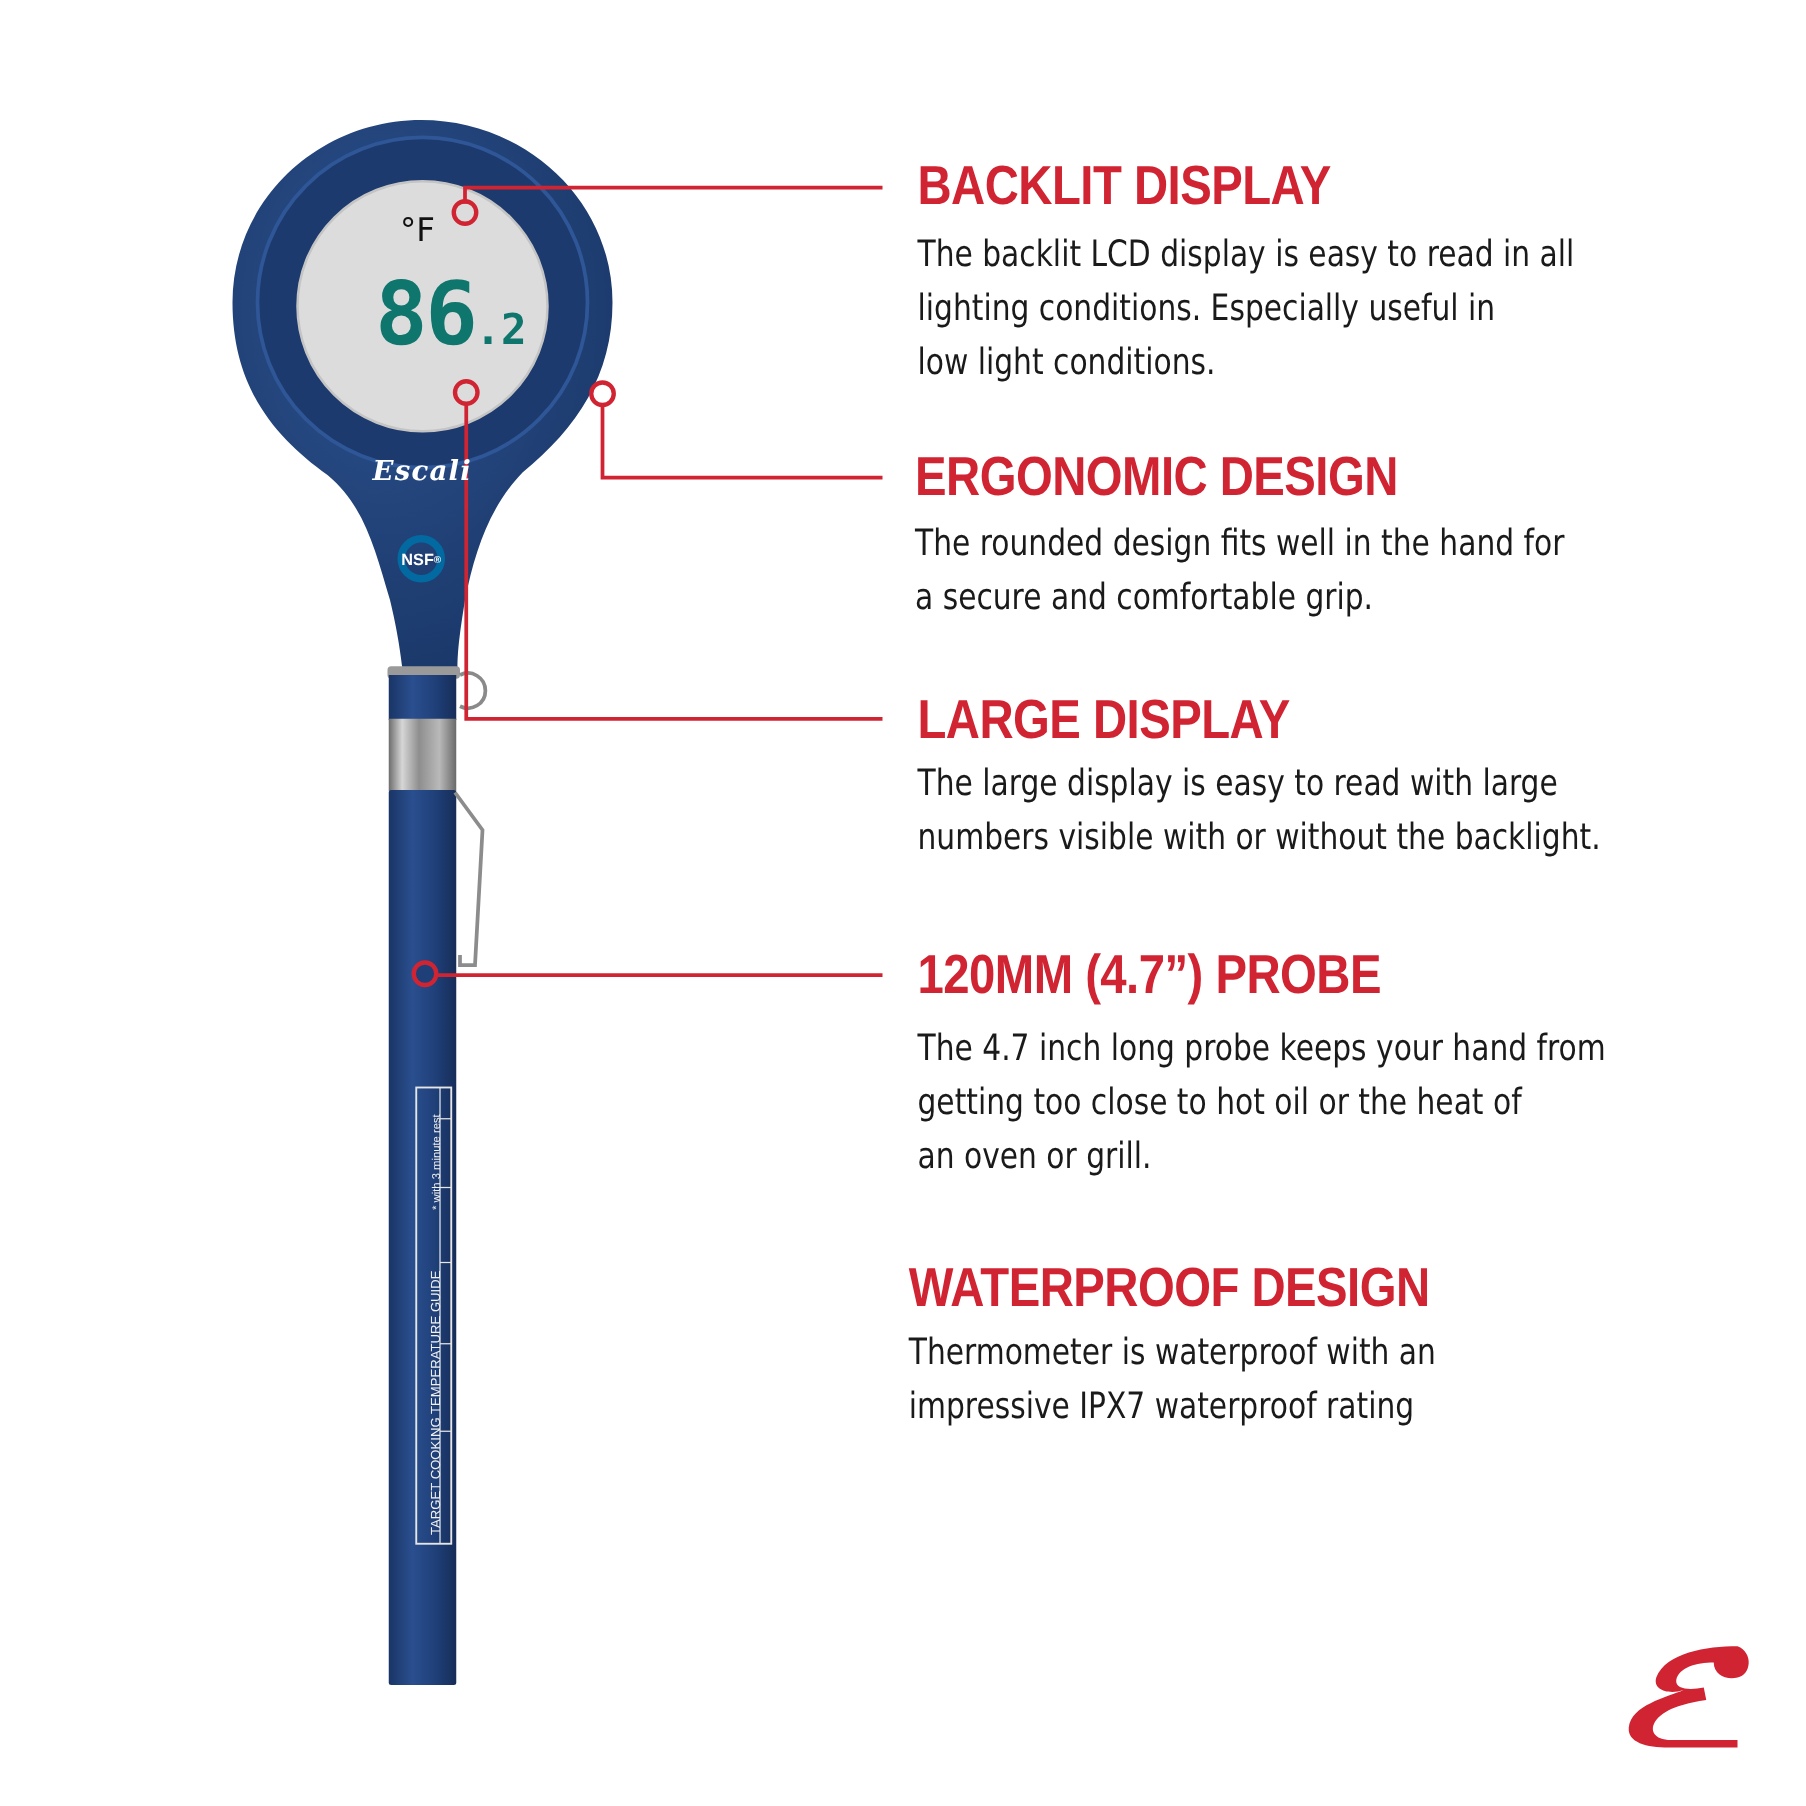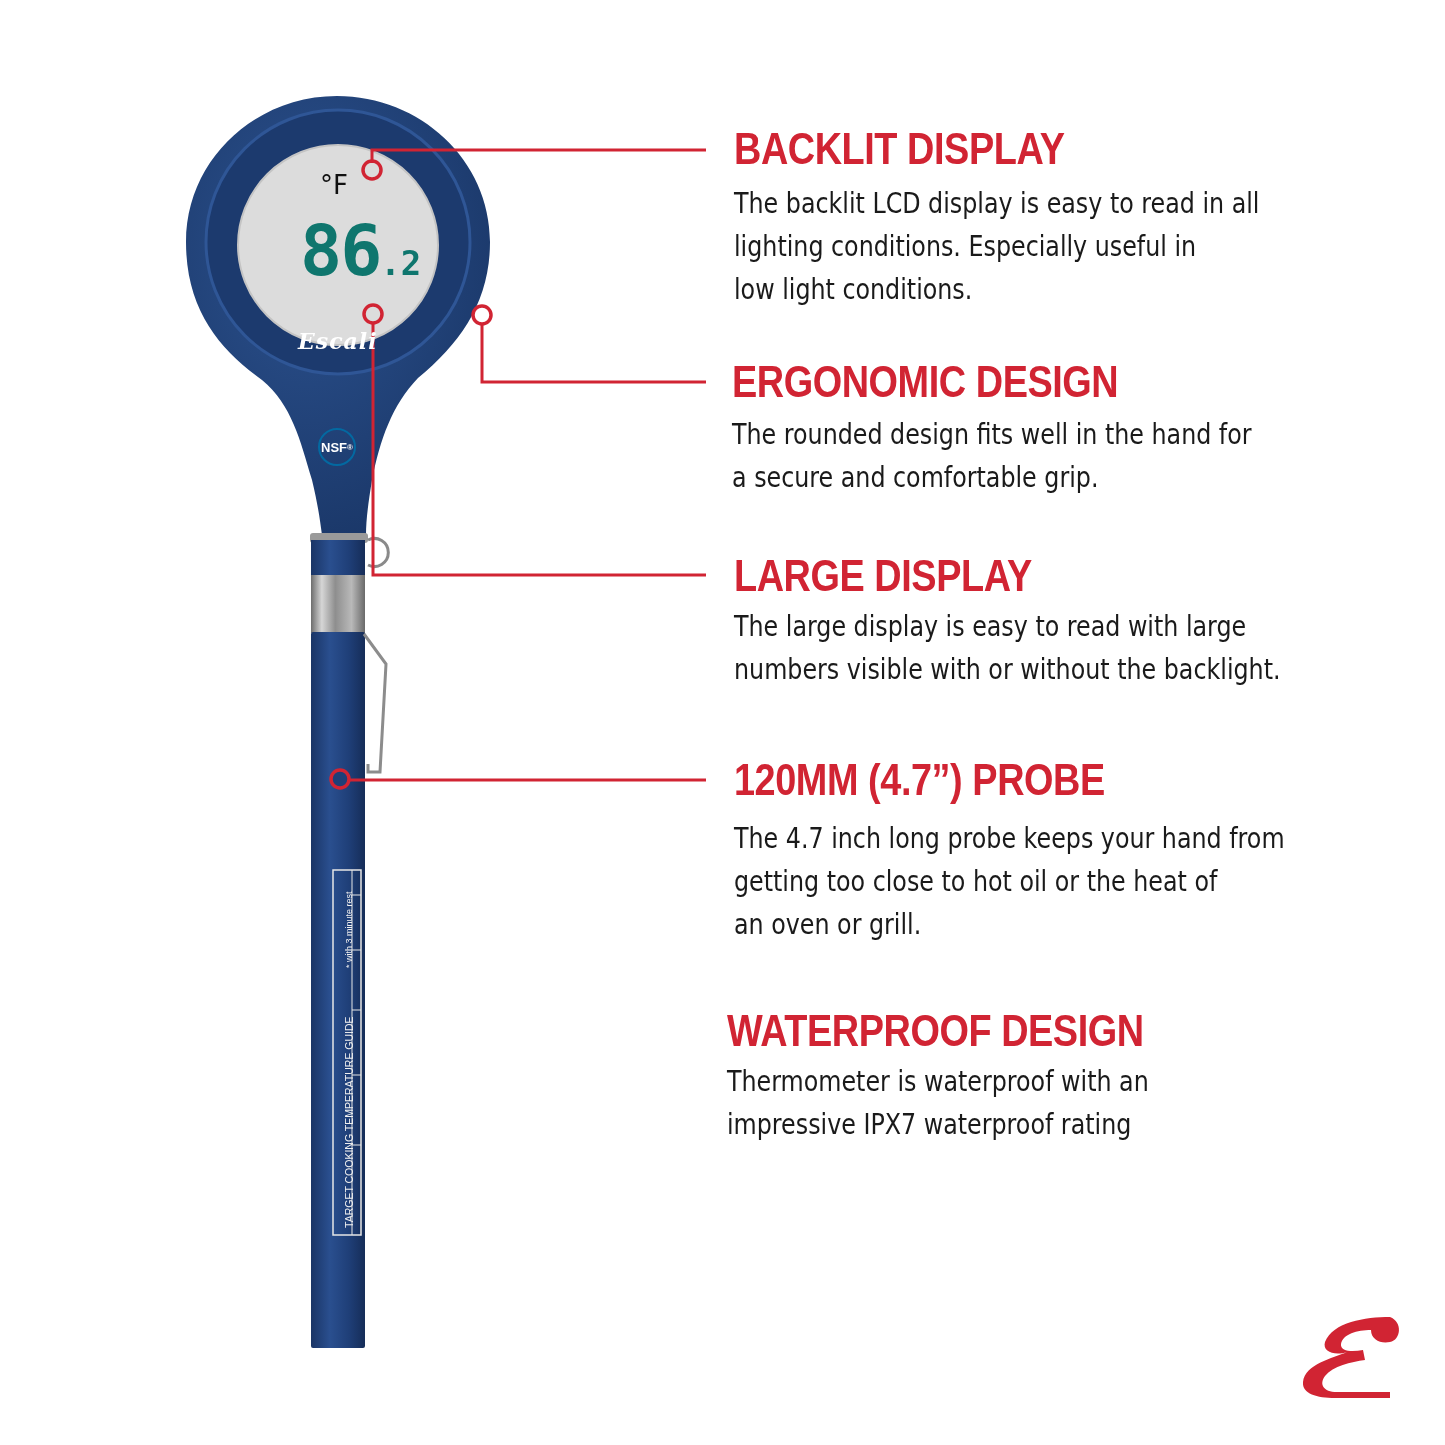--- a/index.html
+++ b/index.html
@@ -110,23 +110,23 @@
     <line x1="349" y1="780" x2="706" y2="780"></line>
     <circle cx="340" cy="779" r="9" fill="#1e3f78" stroke="#d12433" stroke-width="3.5"></circle>
   </g>
 </svg>
 
 <div style="position:absolute; left:320px; top:170px; font-family:'DejaVu Sans', sans-serif; font-size:26px; color:#111;">°F</div>
 <div style="position:absolute; left:300px; top:210px; color:#0f766e; white-space:nowrap;">
   <span class="lcd-digits" style="font-size:70px; font-weight:bold; letter-spacing:-2px;">86</span><span class="lcd-digits" style="font-size:34px; font-weight:bold;">.2</span>
 </div>
 
-<div style="position:absolute; left:298px; top:328px; font-family:'DejaVu Serif', serif; font-style:italic; font-weight:bold; font-size:22px; color:#ffffff; letter-spacing:1px;">Escali</div>
+<div style="position:absolute; left:298px; top:364px; font-family:'DejaVu Serif', serif; font-style:italic; font-weight:bold; font-size:22px; color:#ffffff; letter-spacing:1px;">Escali</div>
 
-<div style="position:absolute; left:318px; top:428px; width:38px; height:38px; border:2px solid #0369a1; border-radius:50%; color:#fff; font-family:'Liberation Sans', sans-serif; font-size:13px; font-weight:bold; display:flex; align-items:center; justify-content:center; box-sizing:border-box;">
+<div style="position:absolute; left:318px; top:428px; width:38px; height:38px; border:6px solid #0369a1; border-radius:50%; color:#fff; font-family:'Liberation Sans', sans-serif; font-size:13px; font-weight:bold; display:flex; align-items:center; justify-content:center; box-sizing:border-box;">
   <span>NSF</span>
     <span style="font-size:8px;">®</span>
 </div>
 
 <div style="position:absolute; left:343px; top:1228px; transform-origin:left top; transform:rotate(-90deg); font-family:'Liberation Sans', sans-serif; font-size:10.5px; color:#f0f0f0; white-space:nowrap; width:360px;">TARGET COOKING TEMPERATURE GUIDE</div>
 <div style="position:absolute; left:344px; top:968px; transform-origin:left top; transform:rotate(-90deg); font-family:'Liberation Sans', sans-serif; font-size:9px; color:#f0f0f0; white-space:nowrap;">* with 3 minute rest</div>
 
 <div class="feature" style="top:124px;">
   <div class="feature-title">BACKLIT DISPLAY</div>
   <div class="feature-desc">The backlit LCD display is easy to read in all

